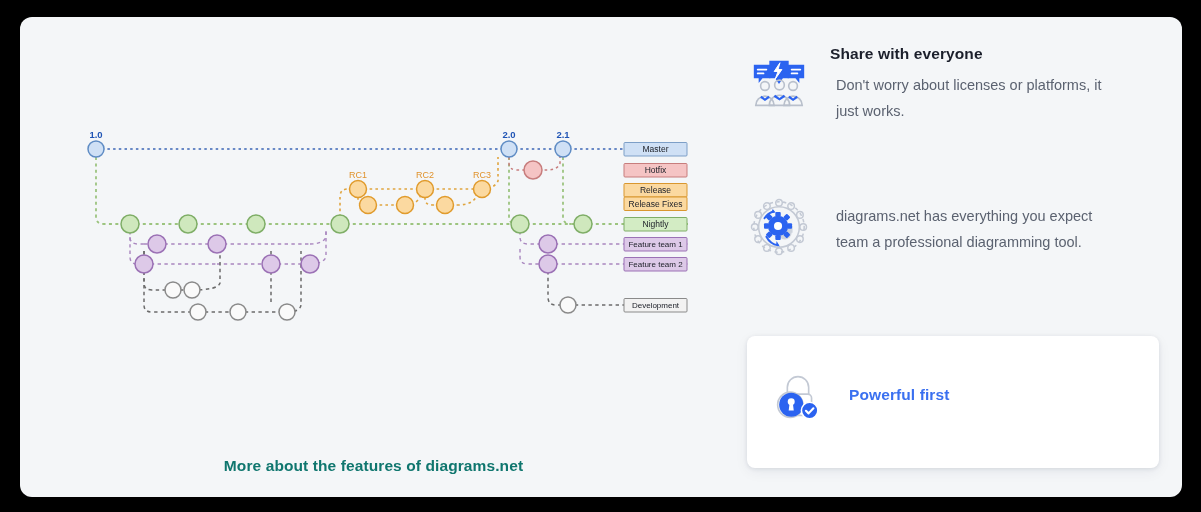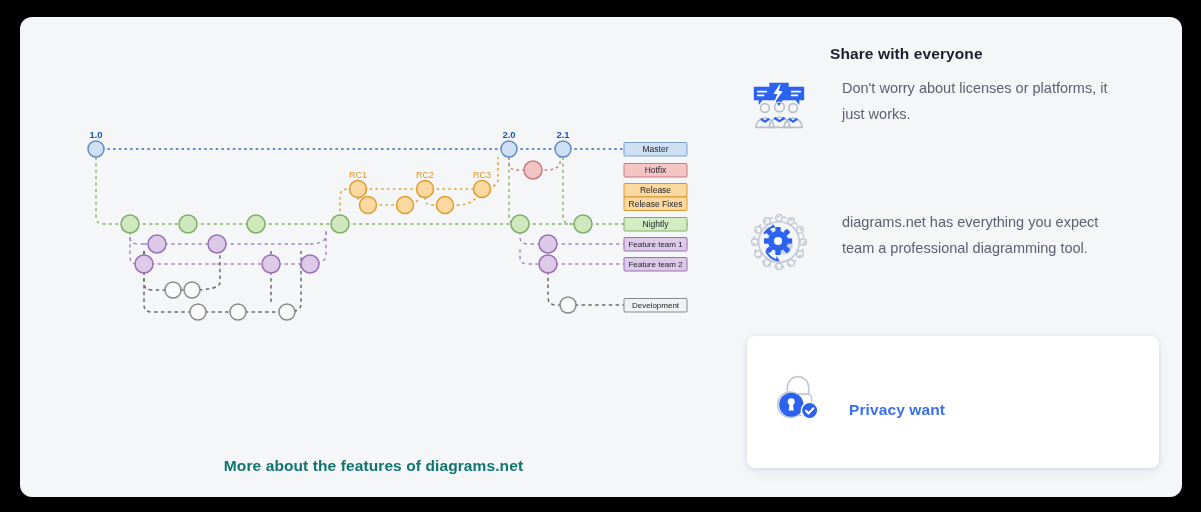--- a/index.html
+++ b/index.html
@@ -53,42 +53,42 @@
   #features-pane {
     position: absolute;
     left: 707px;
     top: 0;
     width: 455px;
     height: 480px;
   }
   .feature {
     position: absolute;
     display: flex;
-    align-items: flex-end;
+    align-items: center;
   }
   .feature-icon {
     width: 62px;
     height: 62px;
     flex: 0 0 62px;
     margin-right: 20px;
     display: block;
   }
   .feature-text { padding-top: 4px; }
   .feature-title {
     font-size: 15.5px;
     font-weight: bold;
     color: #1b1f2b;
     margin: 0 0 9px 0;
     letter-spacing: 0.1px;
   }
   .feature-desc {
     font-size: 14.5px;
     color: #5b6270;
     line-height: 26px;
-    margin: 12px;
+    margin: 6px;
     max-width: 278px;
   }
   #feature-share { left: 21px; top: 24px; }
   #feature-powerful { left: 21px; top: 176px; }
 
   #feature-privacy-card {
     position: absolute;
     left: 20px;
     top: 319px;
     width: 412px;
@@ -386,19 +386,19 @@
 
           <g fill="#ffffff">
             <circle cx="25" cy="37" r="3.6"></circle>
             <path d="M23.3,38.5 h3.4 l0.9,7.5 h-5.2 z"></path>
           </g>
 
           <circle cx="44" cy="46" r="8.5" fill="#2b63f0" stroke="#ffffff" stroke-width="1.6"></circle>
           <path d="M40.2,46.2 l2.7,2.7 l5,-5.2" fill="none" stroke="#ffffff" stroke-width="2.2" stroke-linecap="round" stroke-linejoin="round"></path>
         </svg>
         <div class="feature-text">
-          <p class="feature-title">Privacy want</p>
+          <p class="feature-title">Powerful first</p>
         </div>
       </div>
     </div>
 
   </div>
 </div>
 
 </body></html>

